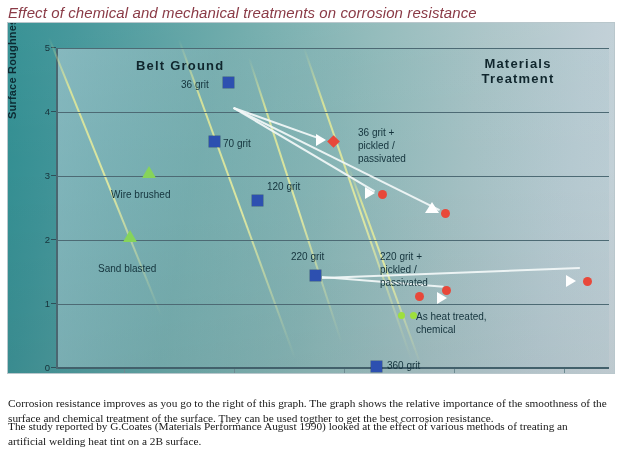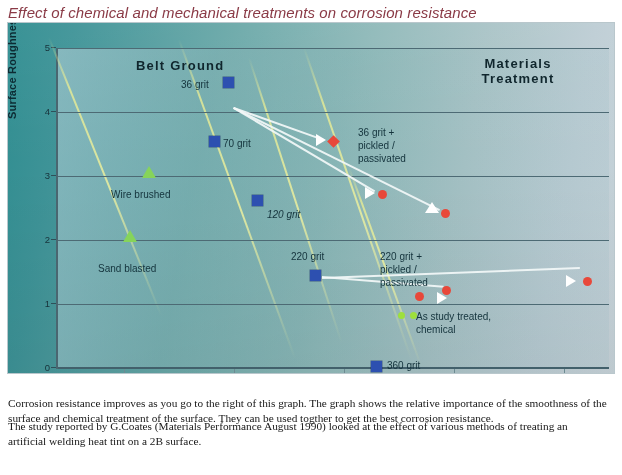--- a/index.html
+++ b/index.html
@@ -208,21 +208,21 @@
     </div>
 
 
     <div class="mk mk-square" style="left:165px;top:29px;"></div>
     <div class="plabel" style="left:123px;top:30px;">36 grit</div>
 
     <div class="mk mk-square" style="left:151px;top:88px;"></div>
     <div class="plabel" style="left:165px;top:89px;">70 grit</div>
 
     <div class="mk mk-square" style="left:194px;top:147px;"></div>
-    <div class="plabel" style="left:209px;top:160px;font-style:italic;">120 grit</div>
+    <div class="plabel" style="left:209px;top:132px;">120 grit</div>
 
     <div class="mk mk-square" style="left:252px;top:222px;"></div>
     <div class="plabel" style="left:233px;top:202px;">220 grit</div>
 
     <div class="mk mk-square" style="left:313px;top:313px;"></div>
     <div class="plabel" style="left:329px;top:311px;text-align:center;">360 grit</div>
 
     <div class="mk mk-tri" style="left:84px;top:118px;"></div>
     <div class="plabel" style="left:53px;top:140px;">Wire brushed</div>
 
@@ -251,21 +251,21 @@
       <div>pickled /</div>
       <div>passivated</div>
     </div>
 
     <div class="mk mk-arrow" style="left:508px;top:227px;"></div>
     <div class="mk mk-circle" style="left:525px;top:229px;"></div>
 
     <div class="mk mk-gcircle" style="left:340px;top:264px;"></div>
     <div class="mk mk-gcircle" style="left:352px;top:264px;"></div>
     <div class="plabel ctr" style="left:358px;top:262px;">
-      <div>As study treated,</div>
+      <div>As heat treated,</div>
       <div>chemical</div>
     </div>
 
   </div>
 </div>
 
 <div class="ftext" id="ftext1">Corrosion resistance improves as you go to the right of this graph. The graph shows the relative importance of the smoothness of the surface and chemical treatment of the surface. They can be used togther to get the best corrosion resistance.</div>
 <div class="ftext" id="ftext2">The study reported by G.Coates (Materials Performance August 1990) looked at the effect of various methods of treating an artificial welding heat tint on a 2B surface.</div>
 
 </body></html>

